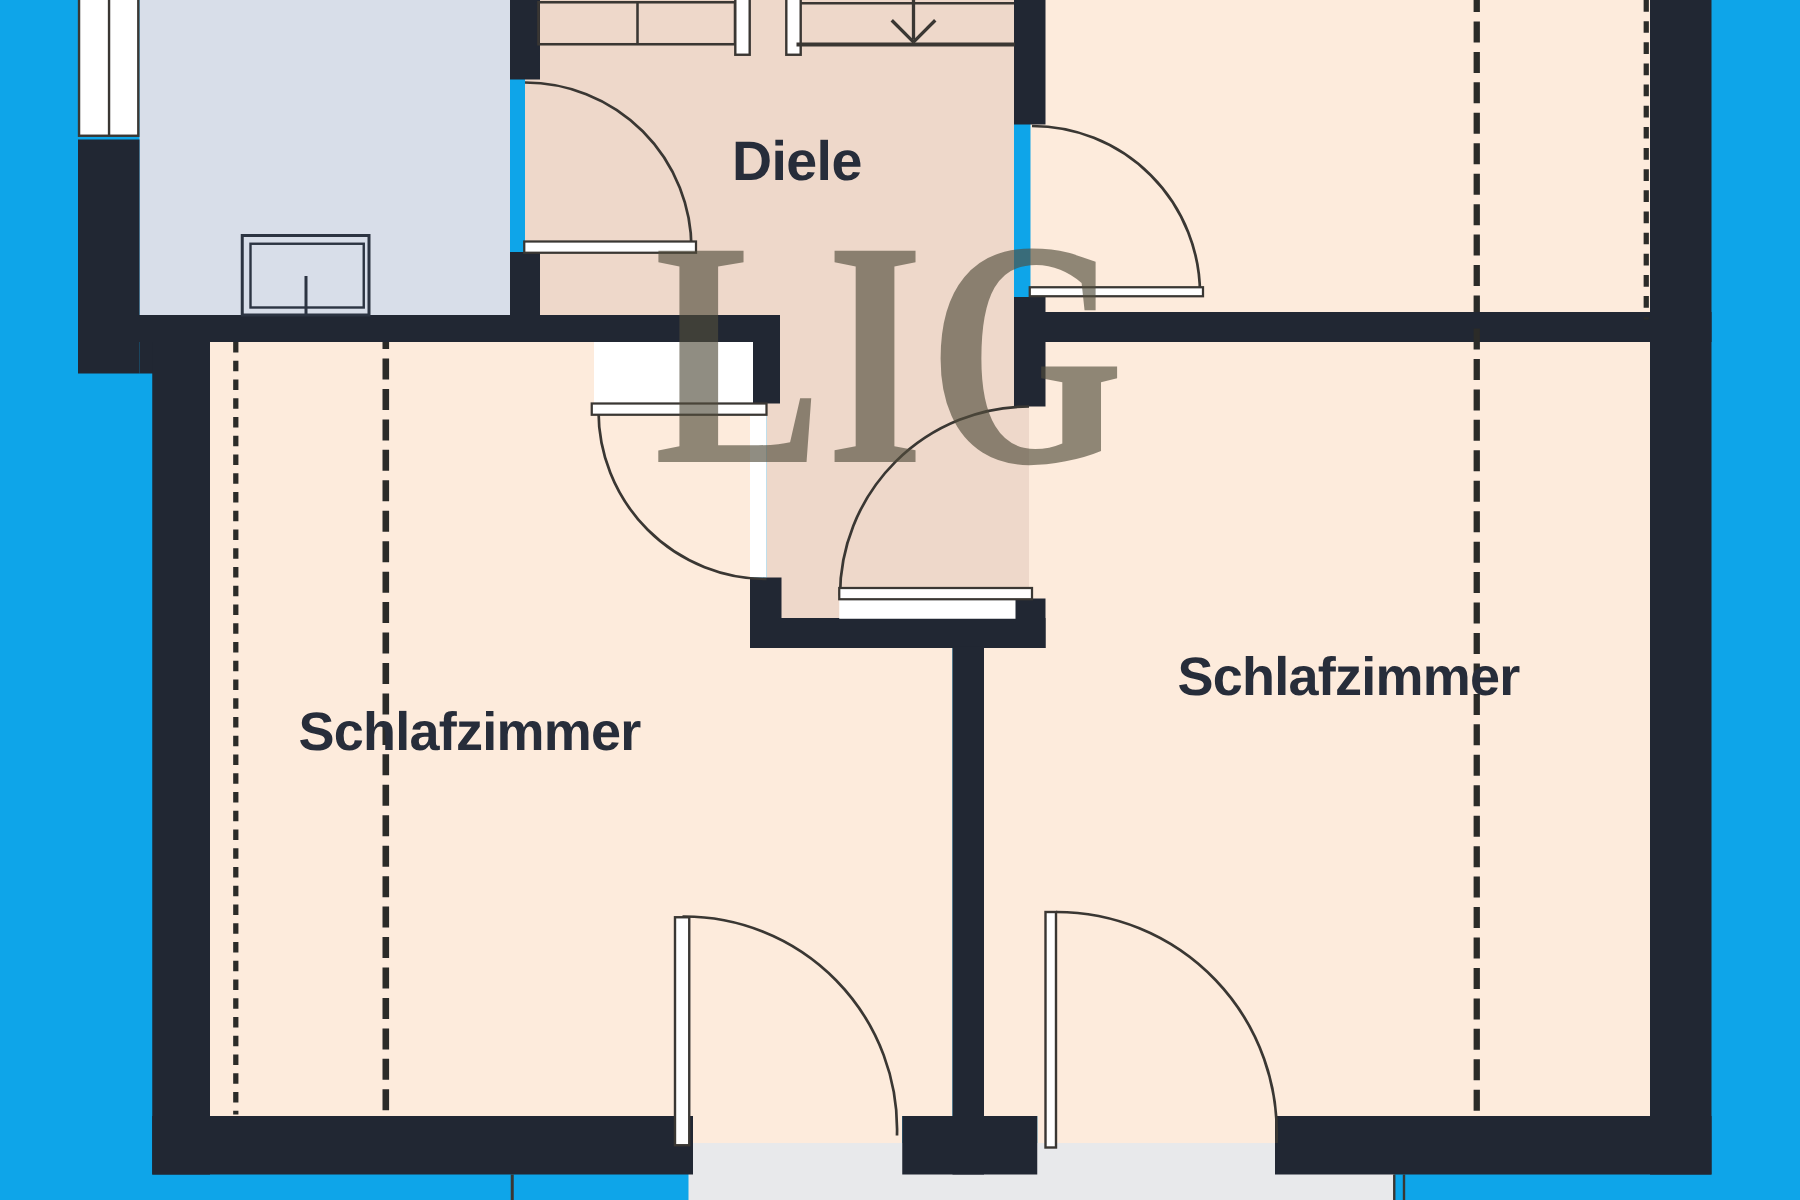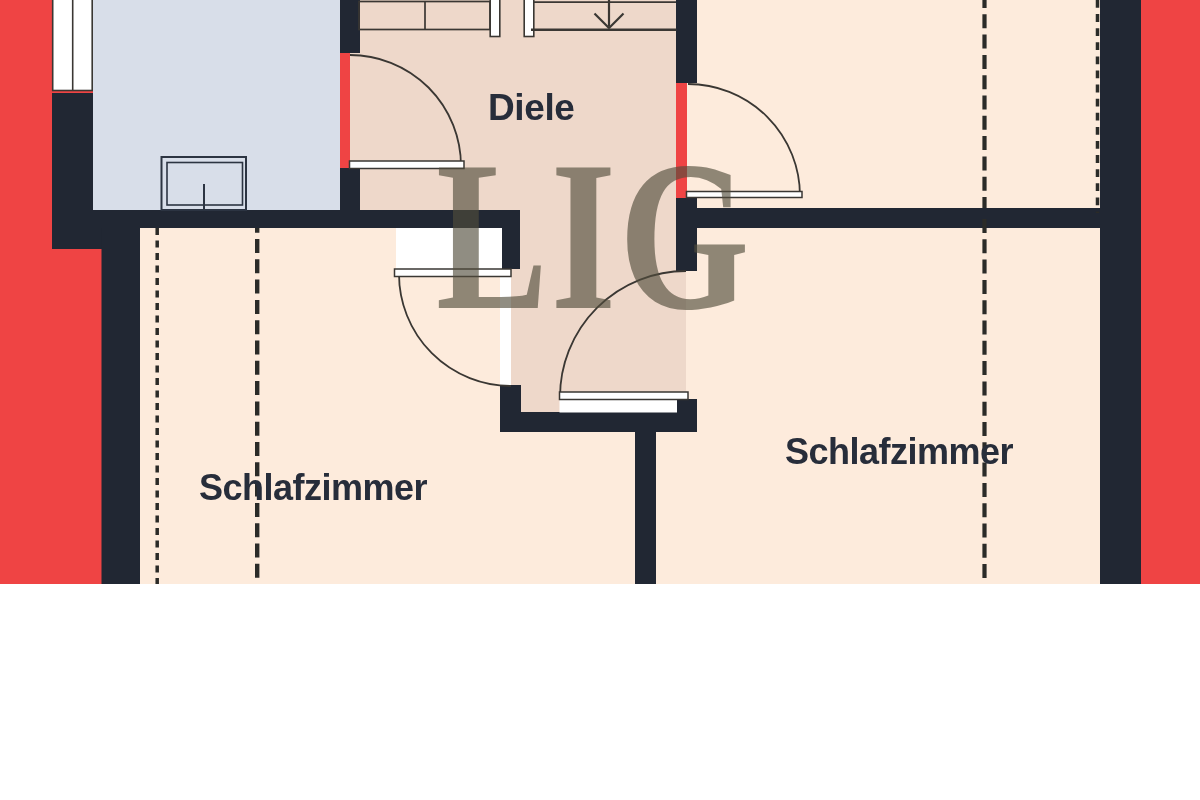--- a/index.html
+++ b/index.html
@@ -1,16 +1,16 @@
 <!DOCTYPE html>
 <html><head>
 <meta charset="utf-8">
 <style>
   html,body{margin:0;padding:0;background:#ffffff;}
-  #plan{position:relative;width:1200px;height:584px;background:#ef4444;overflow:hidden;}
+  #plan{position:relative;width:1200px;height:800px;background:#0ea5e9;overflow:hidden;}
   svg{position:absolute;left:0;top:0;}
   .rmlabel{font-family:"Liberation Sans",sans-serif;font-weight:bold;fill:#272d3a;}
   .wm{font-family:"Liberation Serif",serif;fill:rgba(82,76,60,0.64);}
 </style>
 </head>
 <body>
 <div id="plan">
 <svg width="1200" height="800" viewBox="0 0 1200 800">
 
   <rect x="93" y="0" width="247" height="210" fill="#d8dee9"></rect>

